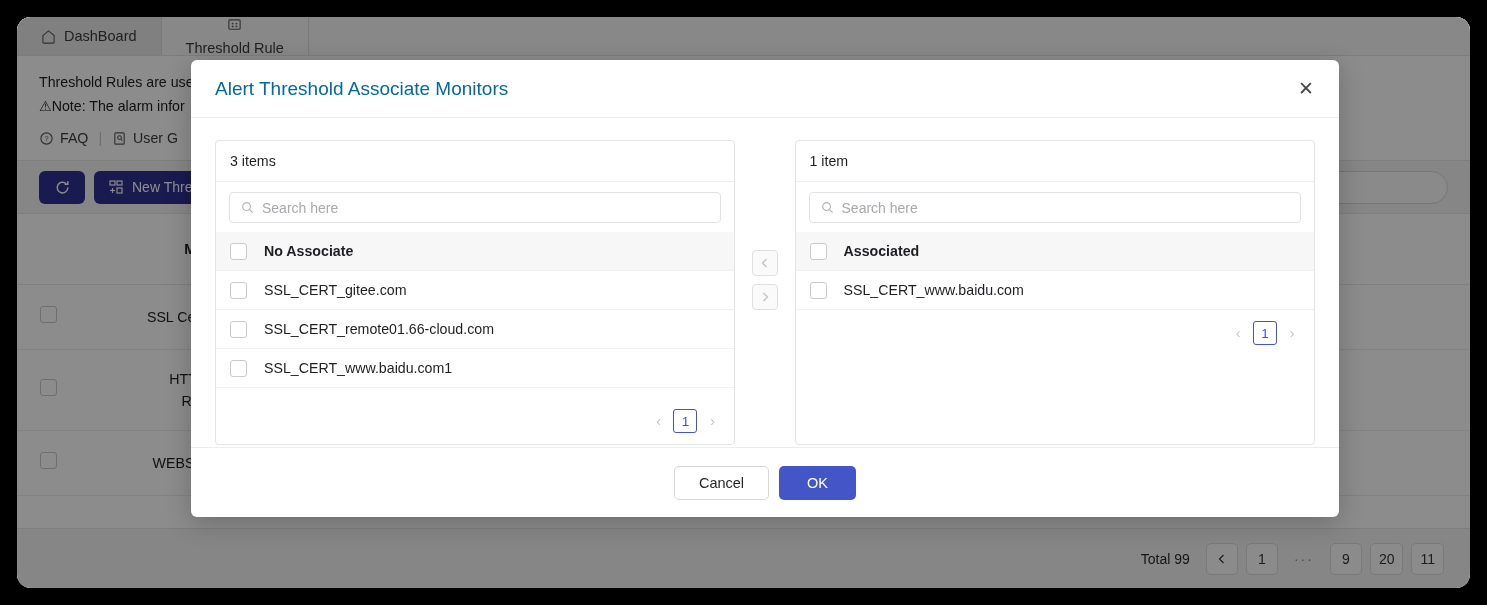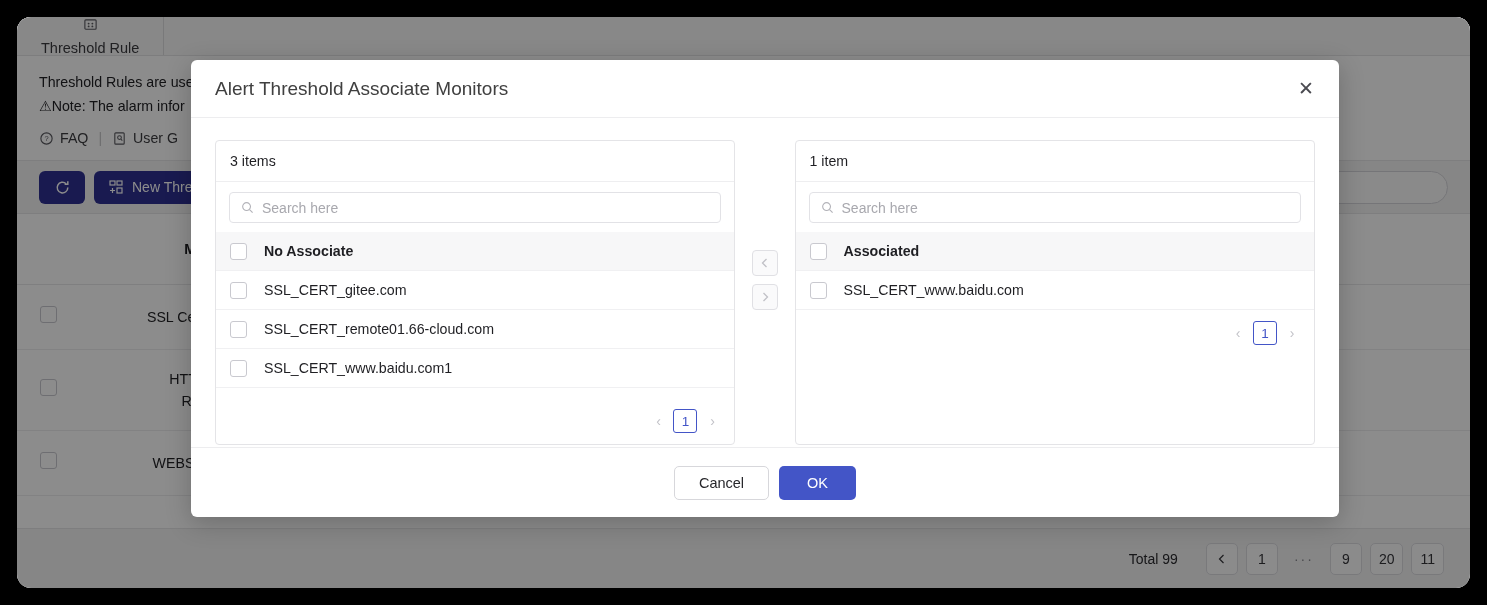--- a/index.html
+++ b/index.html
@@ -150,21 +150,21 @@
   .pagebar {
     position: absolute;
     left: 0; right: 0; bottom: 0;
     height: 60px;
     display: flex; align-items: center; justify-content: flex-end;
     gap: 8px;
     padding-right: 26px;
     background: #f4f4f5;
     border-top: 1px solid #e6e6e8;
   }
-  .pagebar .total { font-size: 14px; color: #2a2a2e; margin-right: 20px; }
+  .pagebar .total { font-size: 14px; color: #2a2a2e; margin-right: 8px; }
   .pg {
     min-width: 32px; height: 32px;
     border: 1px solid #dddde1;
     border-radius: 5px;
     background: #fdfdfd;
     display: inline-flex; align-items: center; justify-content: center;
     font-size: 14px; color: #35353a;
     padding: 0 8px;
   }
   .pg.dots { border: none; background: transparent; letter-spacing: 2px; color: #8a8a90; }
@@ -180,21 +180,21 @@
     box-shadow: 0 6px 26px rgba(0,0,0,0.22);
     display: flex; flex-direction: column;
   }
   .modal-head {
     height: 58px;
     display: flex; align-items: center;
     padding: 0 24px;
     border-bottom: 1px solid #ededef;
     position: relative;
   }
-  .modal-title { font-size: 19px; color: #404040; }
+  .modal-title { font-size: 19px; color: #0369a1; }
   .modal-close {
     position: absolute; right: 20px; top: 50%;
     transform: translateY(-50%);
     width: 26px; height: 26px;
     display: flex; align-items: center; justify-content: center;
     font-size: 19px; color: #4a4a50;
     line-height: 1;
   }
   .modal-body {
     flex: 1;
@@ -296,20 +296,28 @@
   }
 
   .ico { display: inline-flex; align-items: center; justify-content: center; }
 </style>
 </head>
 <body>
 
 <div id="app-window">
 
   <div class="tabbar">
+    <div class="tab">
+      <span class="ico tab-ico">
+        <svg width="15" height="15" viewBox="0 0 16 16">
+            <path d="M2 7l6-5 6 5v7a1 1 0 0 1-1 1H3a1 1 0 0 1-1-1z" fill="none" stroke="#5a5a60" stroke-width="1.2"></path>
+          </svg>
+      </span>
+      <span>DashBoard</span>
+    </div>
     <div class="tab active">
       <span class="ico tab-ico">
         <svg width="15" height="15" viewBox="0 0 16 16">
             <rect x="2" y="3" width="12" height="10" rx="1" fill="none" stroke="#5a5a60" stroke-width="1.2"></rect>
             <circle cx="6" cy="7" r="1" fill="#5a5a60"></circle>
             <circle cx="10" cy="7" r="1" fill="#5a5a60"></circle>
             <circle cx="6" cy="10" r="1" fill="#5a5a60"></circle>
             <circle cx="10" cy="10" r="1" fill="#5a5a60"></circle>
           </svg>
       </span>

